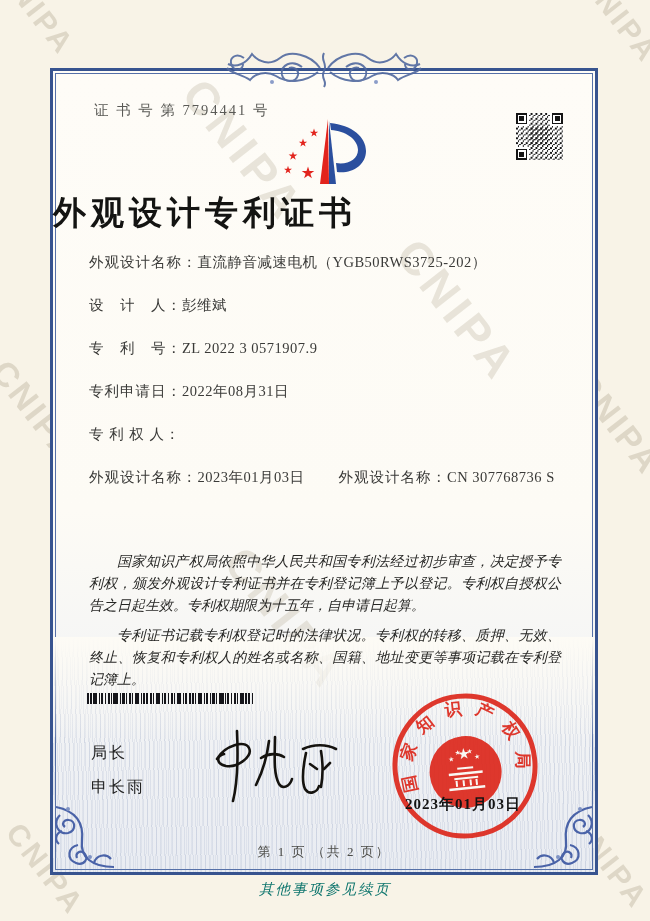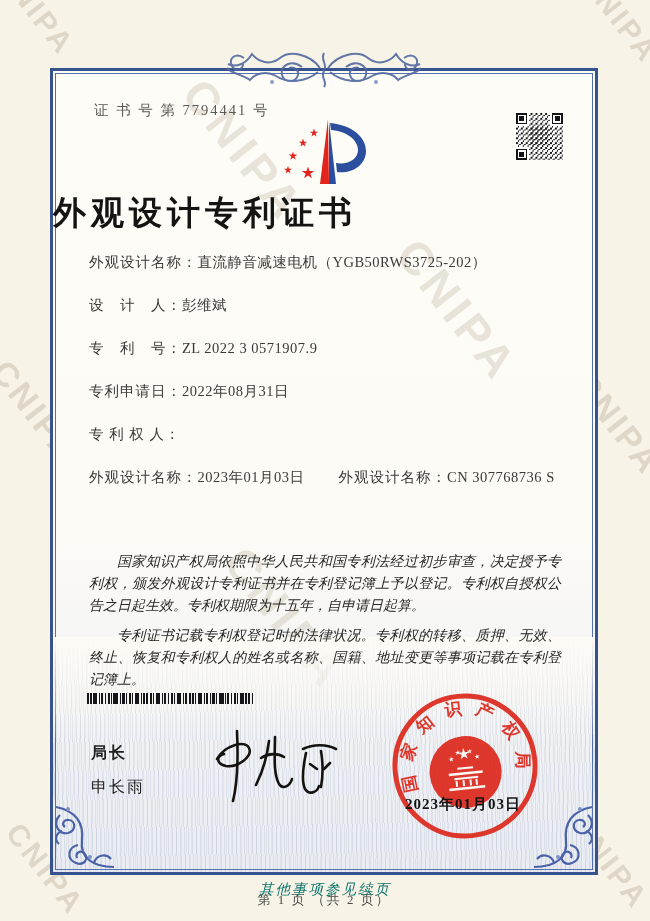--- a/index.html
+++ b/index.html
@@ -61,29 +61,29 @@
   }
   .legal p{margin:8px;text-indent:2em;}
   
   .barcode{
     position:absolute;left:34px;top:622px;width:166px;height:11px;
     background-image:
       repeating-linear-gradient(90deg,#15151a 0 1px,transparent 1px 3px),
       repeating-linear-gradient(90deg,#15151a 0 2px,transparent 2px 7px),
       repeating-linear-gradient(90deg,transparent 0 4px,#15151a 4px 5px,transparent 5px 11px);
   }
-  .director-title{position:absolute;left:38px;top:672px;font-family:"Liberation Sans",sans-serif;font-size:16px;color:#222;letter-spacing:2px;font-weight:bold;}
+  .director-title{position:absolute;left:38px;top:672px;font-family:"Liberation Sans",sans-serif;font-size:16px;color:#222;letter-spacing:2px;}
   .director-name{position:absolute;left:38px;top:706px;font-family:"Liberation Sans",sans-serif;font-size:16px;color:#222;letter-spacing:2px;}
   .signature{position:absolute;left:150px;top:652px;width:150px;height:86px;}
   .seal{position:absolute;left:329px;top:612px;width:166px;height:166px;transform:rotate(-6deg);opacity:.93;}
   .seal-date{
     position:absolute;left:315px;top:724px;width:190px;text-align:center;
     font-size:15px;font-weight:700;color:#131313;letter-spacing:1px;z-index:3;
   }
-  .page-num{position:absolute;left:0;right:0;top:772px;text-align:center;font-size:13px;color:#4c4c48;letter-spacing:2px;margin-top:48px;}
+  .page-num{position:absolute;left:0;right:0;top:772px;text-align:center;font-size:13px;color:#4c4c48;letter-spacing:2px;}
   .note{
     position:absolute;left:0;right:0;top:880px;text-align:center;z-index:1;
     font-size:14.5px;font-style:italic;color:#0f766e;letter-spacing:2px;
   }
 </style>
 </head>
 <body>
 
 <span class="wm" style="top:-8px;left:-18px;">CNIPA</span>
 <span class="wm" style="top:0px;right:-22px;">CNIPA</span>

